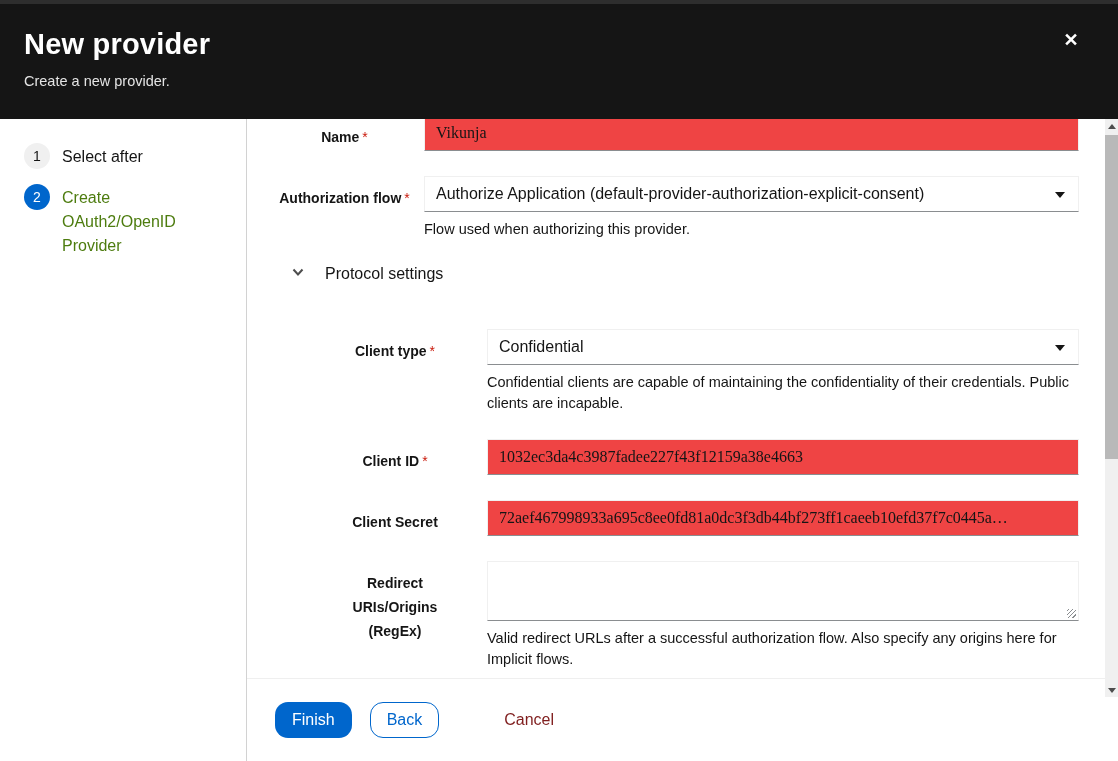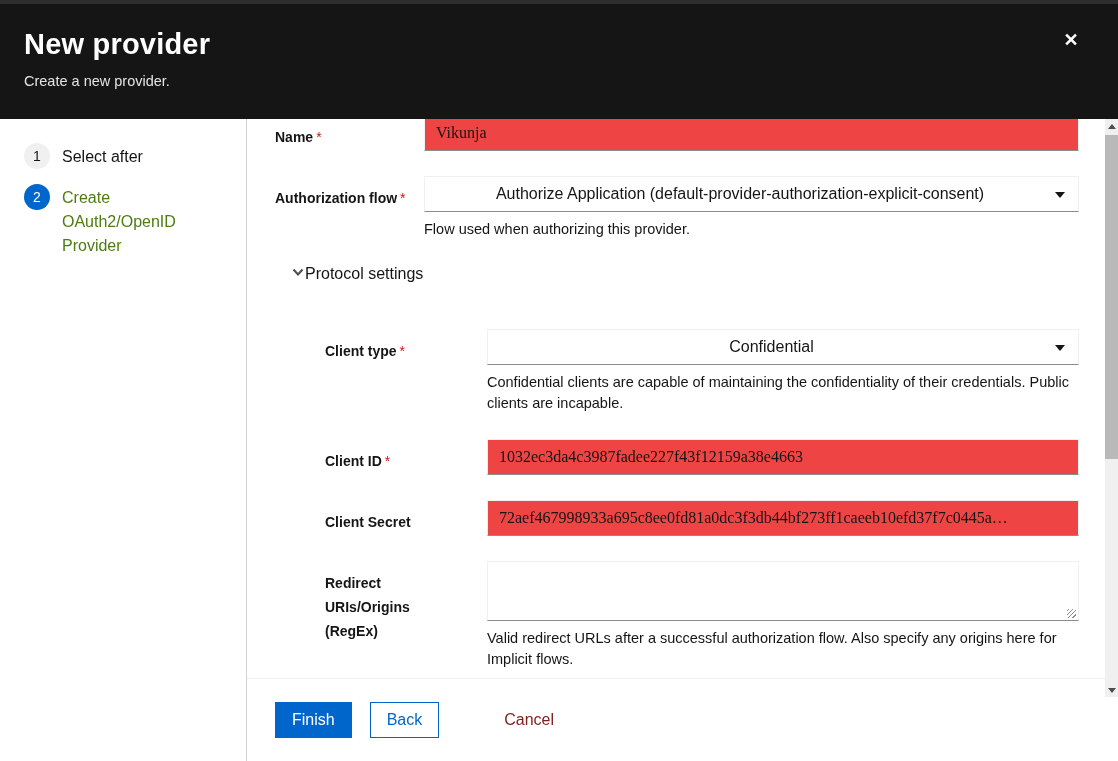--- a/index.html
+++ b/index.html
@@ -31,56 +31,56 @@
                 max-width:132px; }
   .step.active .step-label { color:#4d7c0f; }
 
   .main { flex:1; display:flex; flex-direction:column; position:relative; min-width:0; }
   .content { flex:1; min-height:0; overflow:hidden; padding:0 39px 0 28px; }
   .form { margin-top:-4px; }
 
   .frow { display:flex; margin-bottom:25px; }
   .frow.inner { padding-left:50px;gap:12px; }
   .flabel { width:149px; flex:none; padding-top:10px; padding-right:10px;
-            font-size:14px; font-weight:700; color:#151515; line-height:24px; }
+            font-size:14px; font-weight:700; color:#151515; line-height:24px;text-align:center; }
   .flabel.inner-label { width:150px; }
   .req { color:#c9190b; margin-left:3px; font-weight:400; font-size:14px; }
   .ffield { flex:1; min-width:0; }
 
   .tinput { display:block; width:100%; height:36px; background:#ef4444;
             border:1px solid #f0f0f0; border-bottom:1px solid #8a8d90;
             padding:0 11px; font-size:16px; color:#151515;
             font-family:Liberation Serif, serif;
             white-space:nowrap; overflow:hidden; text-overflow:ellipsis; }
   .selectbox { position:relative; display:flex; align-items:center; width:100%;
                height:36px; background:#fff; border:1px solid #f0f0f0;
                border-bottom:1px solid #8a8d90; padding:0 34px 0 11px;
-               font-size:16px; color:#151515; cursor:pointer;justify-content:center; }
+               font-size:16px; color:#151515; cursor:pointer; }
   .selectbox .sval { white-space:nowrap; overflow:hidden; text-overflow:ellipsis; }
   .caret { position:absolute; right:13px; top:15px; width:0; height:0;
            border-left:5px solid transparent; border-right:5px solid transparent;
            border-top:6px solid #151515; }
   .textarea { position:relative; width:100%; height:60px; background:#fff;
               border:1px solid #f0f0f0; border-bottom:1px solid #8a8d90;
               padding:8px 11px; font-size:16px; color:#151515; overflow:hidden; }
   .resize-grip { position:absolute; right:2px; bottom:2px; width:9px; height:9px;
                  background:repeating-linear-gradient(-45deg, transparent 0 2px,
                  #8a8d90 2px 3px); }
   .fhelp { margin-top:7px; font-size:14.5px; line-height:21px; color:#151515; }
 
-  .section-head { display:flex; align-items:flex-start; padding-left:16px;
+  .section-head { display:flex; align-items:flex-start; gap:20px; padding-left:16px;
                   margin:24px 0 46px 0; cursor:pointer; }
   .section-head .stitle { font-size:16px; color:#151515; }
   .chev { width:14px; height:14px; flex:none; }
 
   
   .mfooter { height:83px; flex:none; background:#fff; border-top:1px solid #efefef;
              padding:23px 0 0 28px; display:flex; align-items:flex-start; }
   .btn { height:36px; font-size:16px; font-family:"Liberation Sans", sans-serif;
-         border-radius:0; cursor:pointer; }
+         border-radius:13px; cursor:pointer; }
   .btn-primary { background:#0066cc; color:#fff; border:none; padding:0 17px; }
   .btn-secondary { background:#fff; color:#0066cc; border:1px solid #0066cc;
                    padding:0 16px; margin-left:18px; }
   .btn-link { background:none; border:none; color:#7f1d1d; padding:0;
               margin-left:65px; }
 
   
   .scrollbar { position:absolute; top:0; right:0; width:13px; height:578px;
                background:#f0f0f0; z-index:5; }
   .sb-btn { position:absolute; left:0; width:13px; height:14px; cursor:pointer; }

